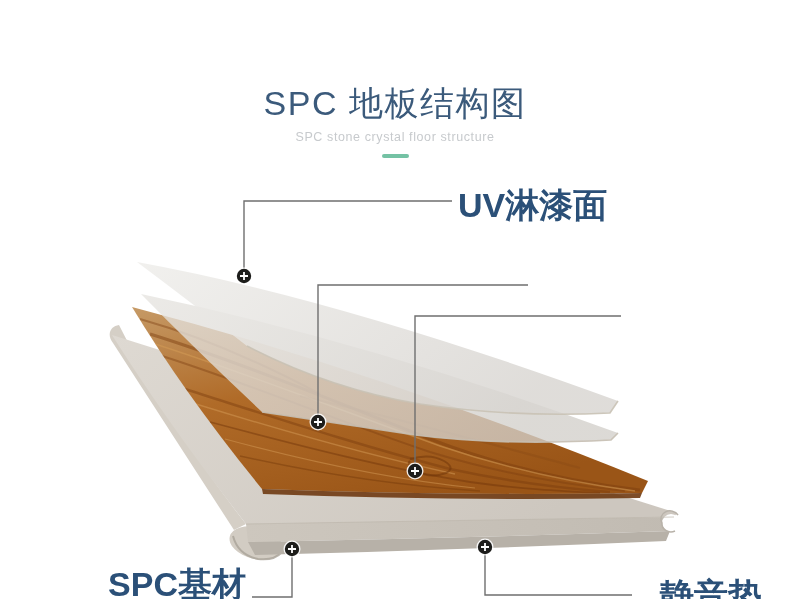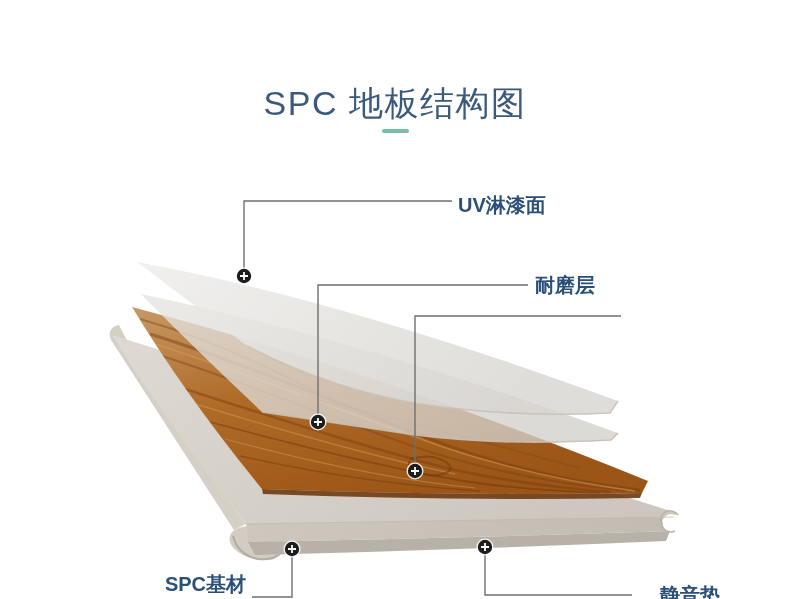--- a/index.html
+++ b/index.html
@@ -23,32 +23,33 @@
   .page-subtitle{
     margin-top:11px;font-size:12.5px;line-height:1.1;letter-spacing:.6px;
     color:var(--subtitle-color);
   }
   .accent-dash{
     width:27px;height:4px;margin:9px auto 0;border-radius:2px;
     background:var(--accent-dash);
   }
   svg.diagram{position:absolute;left:0;top:0;}
   .layer-label{
-    position:absolute;font-size:20px;font-weight:600;line-height:1;
+    position:absolute;font-size:34px;font-weight:600;line-height:1;
     color:var(--label-color);white-space:nowrap;transform:translateY(-50%);
   }
   .layer-label.align-right{transform:translate(-100%,-50%);}
 </style>
 </head>
 <body>
 
 <div class="page">
 
   <div class="header">
     <div class="page-title">SPC 地板结构图</div>
+    <div class="page-subtitle">SPC stone crystal floor structure</div>
     <div class="accent-dash"></div>
   </div>
 
   <svg class="diagram" width="790" height="599" viewBox="0 0 790 599" aria-hidden="true">
     <defs>
       <linearGradient id="gradBaseTop" x1="0" y1="0" x2="1" y2="0.4">
         <stop offset="0" stop-color="#ded9d2"></stop>
         <stop offset="1" stop-color="#cdc7bf"></stop>
       </linearGradient>
       <linearGradient id="gradBaseFront" x1="0" y1="0" x2="1" y2="0">
@@ -150,17 +151,16 @@
       </g>
       <g transform="translate(485,503)">
         <circle r="8.5" fill="#ffffff" opacity="0.9"></circle>
           <circle r="7.2" fill="#1d1d1b"></circle>
         <path d="M-4 0H4M0 -4V4" stroke="#ffffff" stroke-width="1.8"></path>
       </g>
     </g>
   </svg>
 
   <div class="layer-label" style="left:458px;top:161px">UV淋漆面</div>
-  <div class="layer-label" style="left:535px;top:241px">耐磨层</div>
   <div class="layer-label align-right" style="left:246px;top:540px">SPC基材</div>
   <div class="layer-label" style="left:660px;top:551px">静音垫</div>
 
 </div>
 
 </body></html>

